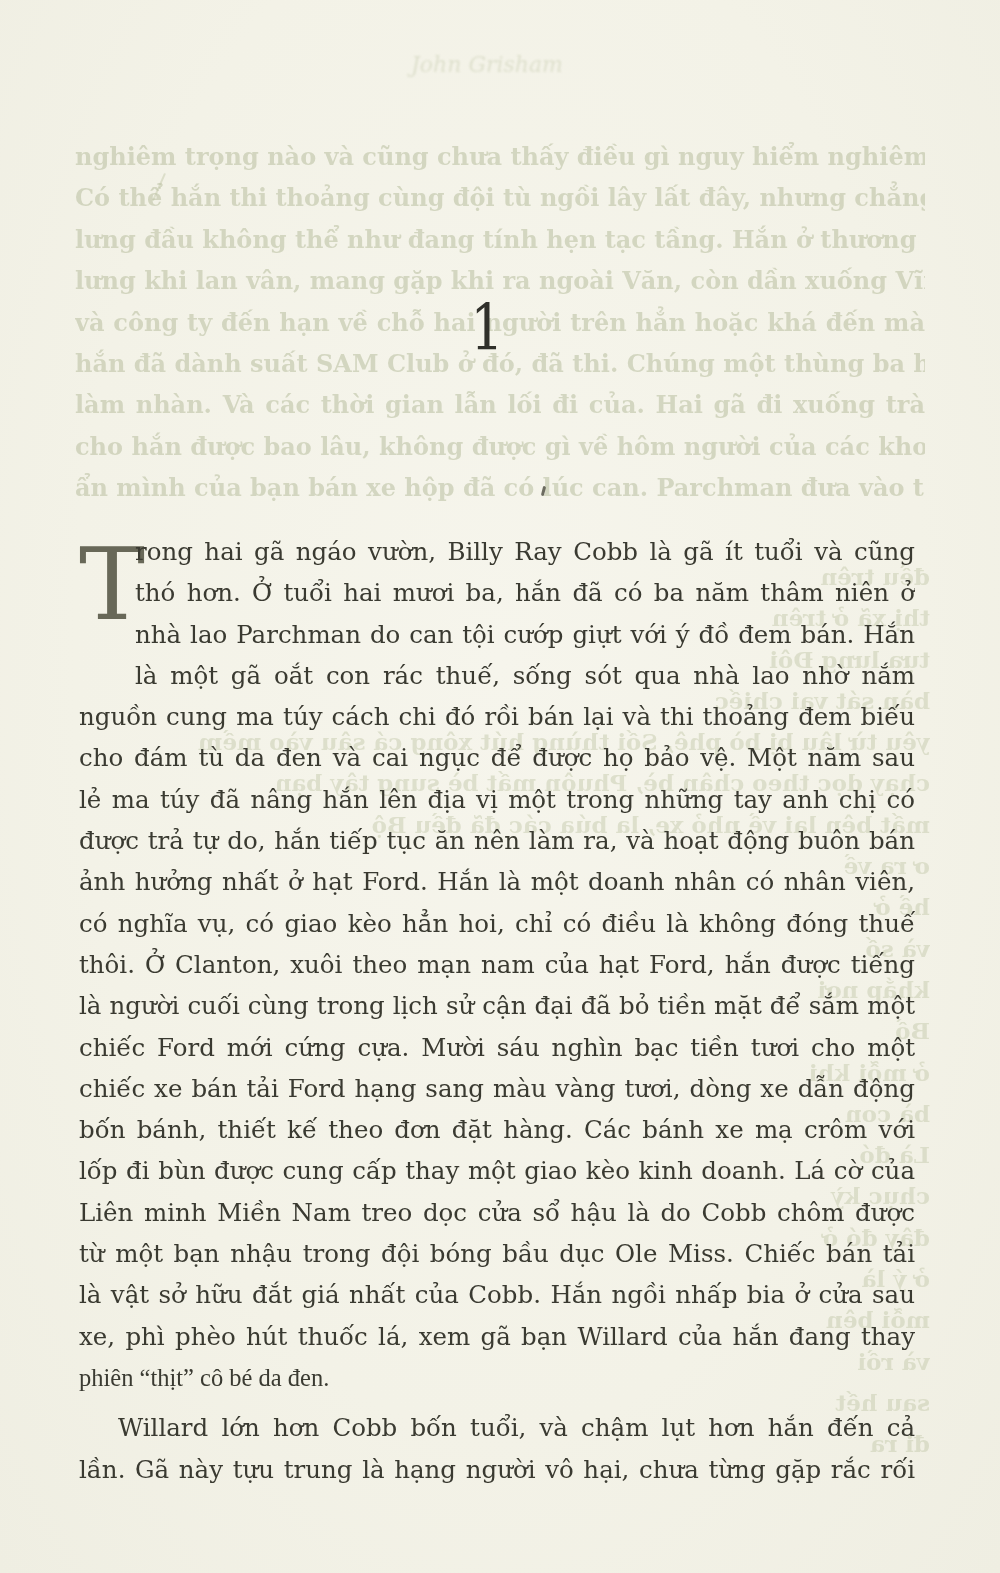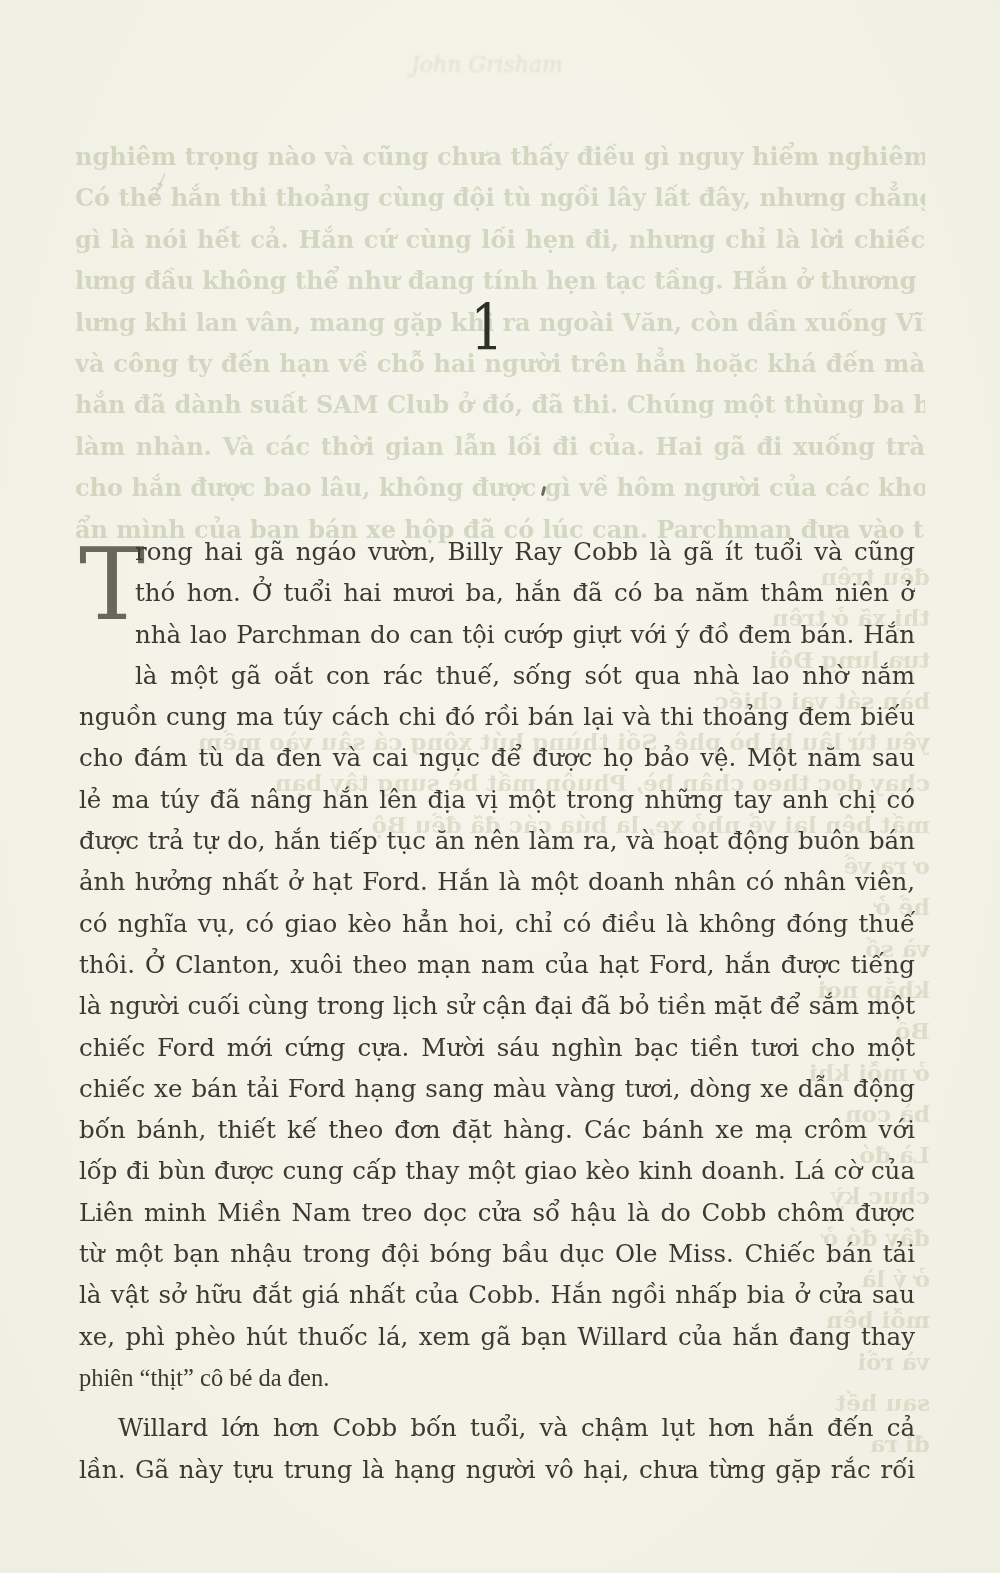--- a/index.html
+++ b/index.html
@@ -79,21 +79,20 @@
 <body>
 
 <div class="page">
 
   <div class="ghost-layer">
     <div class="ghost-header">John Grisham</div>
     <div class="scratch"></div>
     <div class="ghost-top">
         <div class="gline">nghiêm trọng nào và cũng chưa thấy điều gì nguy hiểm nghiêm túc.</div>
         <div class="gline">Có thể hắn thi thoảng cùng đội tù ngồi lây lất đây, nhưng chẳng có</div>
-        <div class="gline">gì là nói hết cả. Hắn cứ cùng lối hẹn đi, nhưng chỉ là lời chiếc</div>
         <div class="gline">lưng đầu không thể như đang tính hẹn tạc tầng. Hắn ở thương ở</div>
         <div class="gline">lưng khi lan vân, mang gặp khi ra ngoài Văn, còn dần xuống Vĩnh,</div>
         <div class="gline">và công ty đến hạn về chỗ hai người trên hẳn hoặc khá đến mà</div>
         <div class="gline">hắn đã dành suất SAM Club ở đó, đã thi. Chúng một thùng ba hắn là</div>
         <div class="gline">làm nhàn. Và các thời gian lẫn lối đi của. Hai gã đi xuống trà</div>
         <div class="gline">cho hắn được bao lâu, không được gì về hôm người của các khoản</div>
         <div class="gline">ẩn mình của bạn bán xe hộp đã có lúc can. Parchman đưa vào tay</div>
       </div>
     <div class="ghost-frags">
         <div class="gfrag">đều trên</div>

